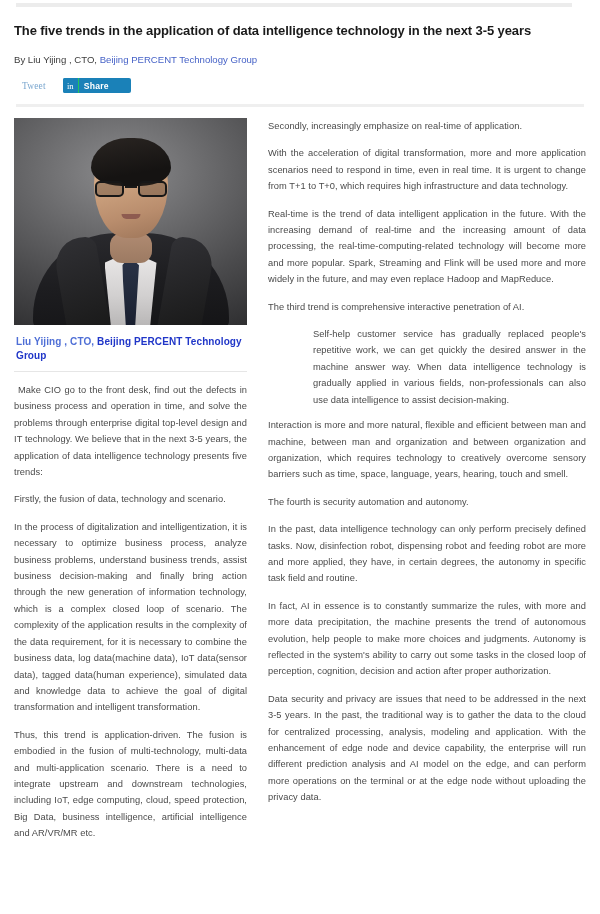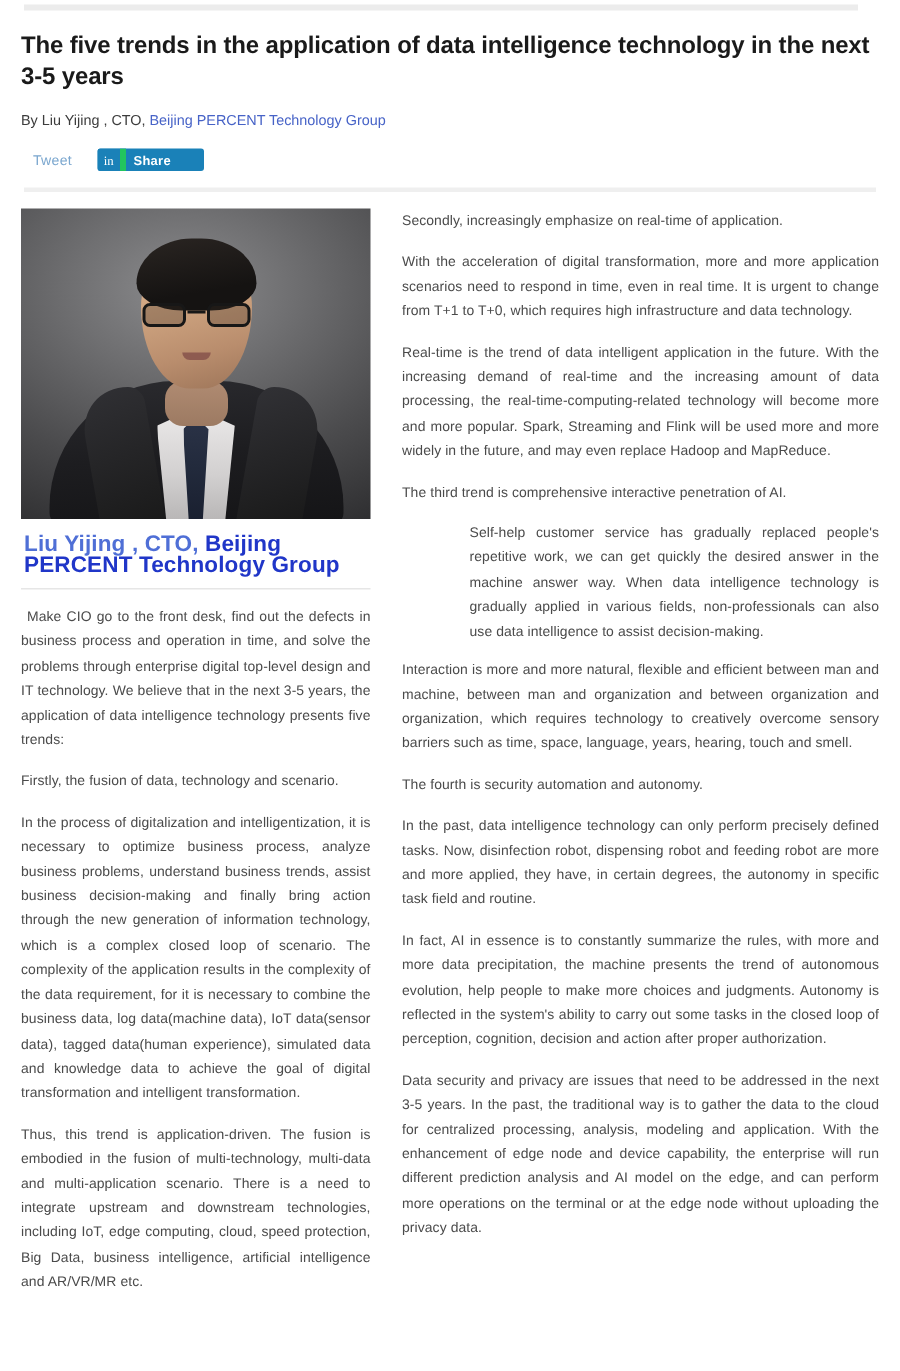--- a/index.html
+++ b/index.html
@@ -35,21 +35,21 @@
 
   .content {
     position: absolute;
     left: 0;
     top: 0;
     width: 600px;
   }
 
   .title {
     margin: 20px 14px 0 14px;
-    font-size: 16px;
+    font-size: 13px;
     line-height: 21px;
     font-weight: bold;
     color: #1a1a1a;
     letter-spacing: -0.1px;
   }
 
   .byline {
     margin: 12px 14px 0 14px;
     font-size: 9.6px;
     line-height: 13px;
@@ -68,42 +68,42 @@
   }
   .tweet-btn {
     font-size: 9.4px;
     color: #7ba7cf;
     line-height: 14px;
     letter-spacing: 0.2px;
     cursor: pointer;
     background: transparent;
     border: none;
     padding: 0;
-    font-family: Liberation Sans, sans-serif;
+    font-family: Liberation Serif, serif;
   }
   .li-share {
     display: inline-flex;
     align-items: stretch;
     height: 15px;
     border-radius: 2px;
     overflow: hidden;
     cursor: pointer;
     background: #1a81b8;
   }
   .li-icon {
     width: 15px;
     display: flex;
     align-items: center;
     justify-content: center;
     background: #1a81b8;
     color: #ffffff;
     font-size: 8.5px;
     font-weight: normal;
     font-family: "Liberation Serif", serif;
-    border-right: 4px solid #22c55e;
+    border-right: 1px solid #22c55e;
   }
   .li-label {
     padding: 0 22px 0 5px;
     display: flex;
     align-items: center;
     color: #ffffff;
     font-size: 8.6px;
     font-weight: bold;
     letter-spacing: 0.2px;
   }
@@ -259,21 +259,21 @@
     top: 96px;
     transform: translateX(-50%);
     width: 19px;
     height: 5px;
     background: #8e5b50;
     border-radius: 0 0 9px 9px;
   }
 
   .caption {
     margin: 10px 0 0 2px;
-    font-size: 15px;
+    font-size: 10px;
     line-height: 14px;
     font-weight: bold;
     color: #4f6fd6;
     letter-spacing: 0.1px;
   }
   .caption .strong-link {
     color: #2036c8;
   }
 
   .cap-rule {

